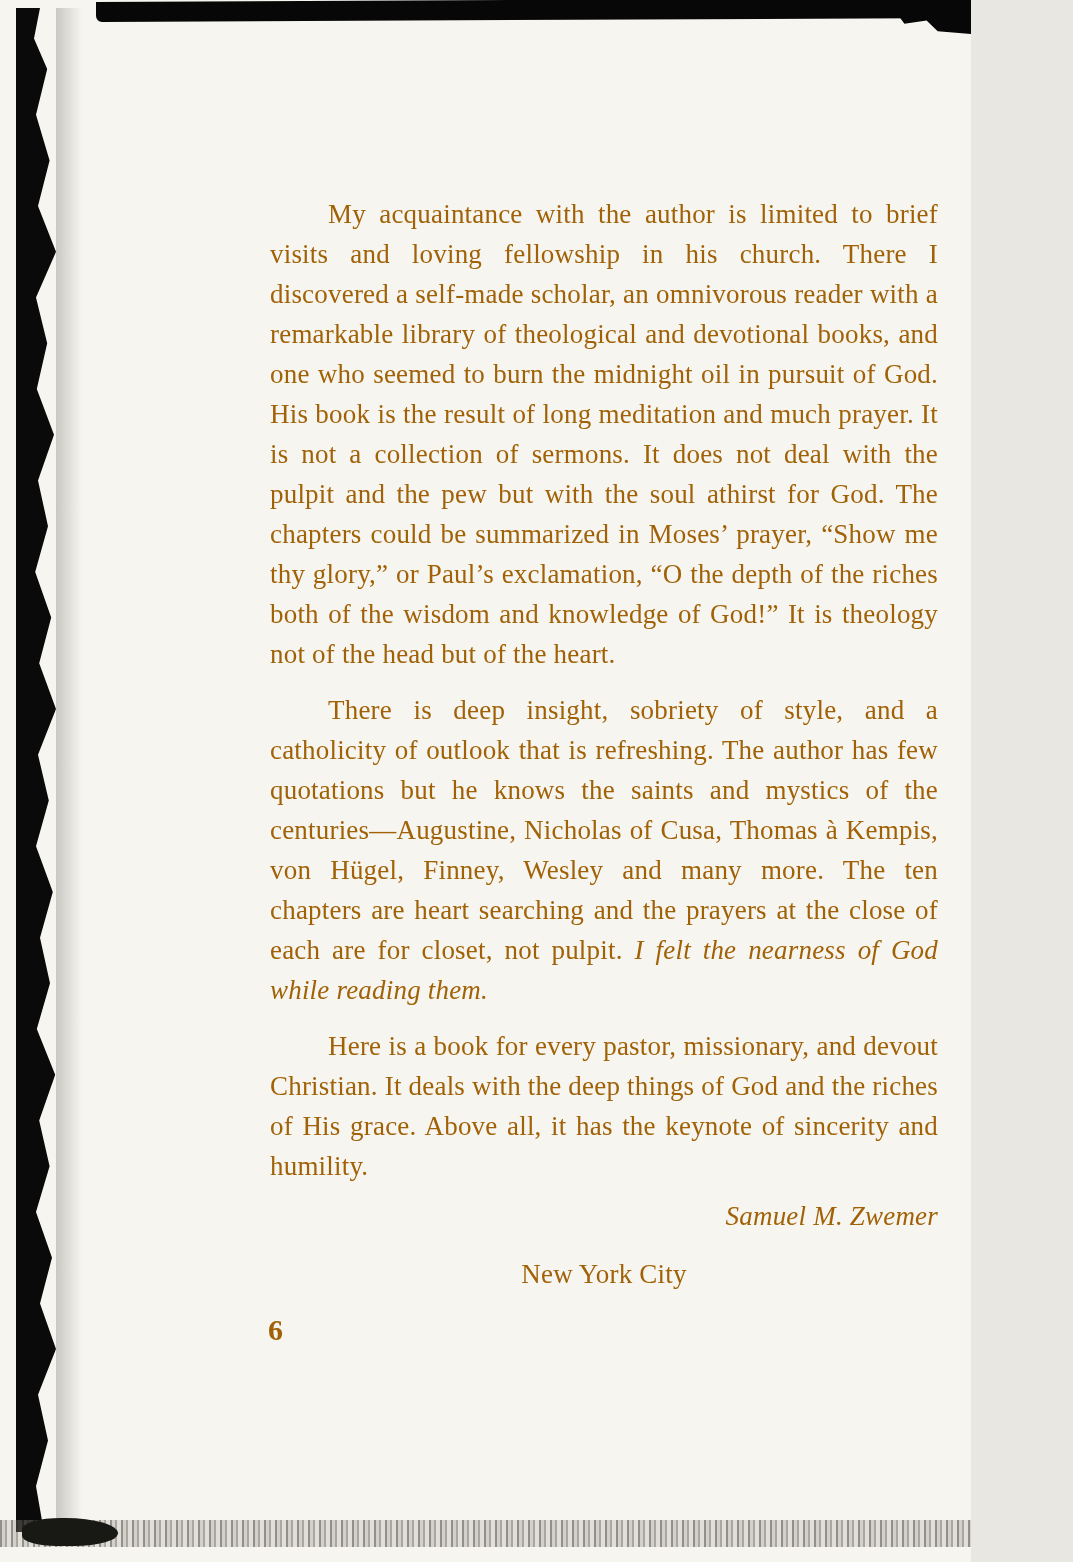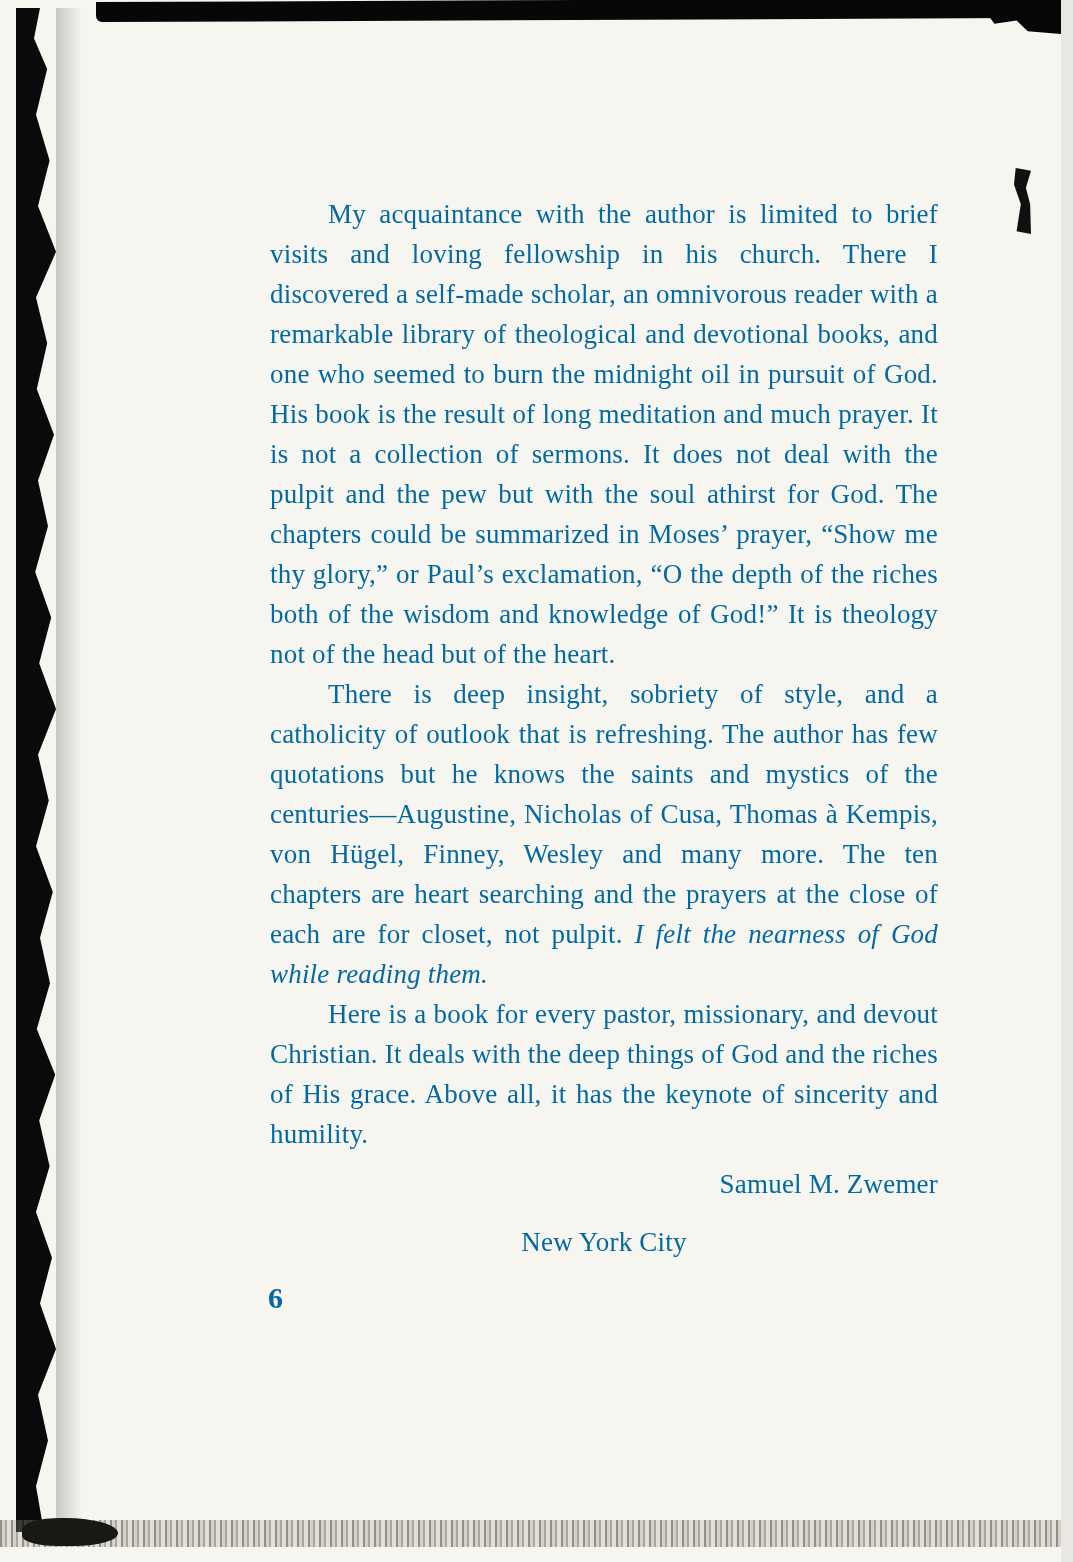--- a/index.html
+++ b/index.html
@@ -2,26 +2,26 @@
 <html><head>
 <meta charset="utf-8">
 <style>
   html, body {
     margin: 0;
     padding: 0;
     background: #e9e7e1;
   }
   .scan-page {
     position: relative;
-    width: 1061px;
+    width: 971px;
     height: 1562px;
     background: #f7f5f0;
     overflow: hidden;
     font-family: "Liberation Serif", "DejaVu Serif", serif;
-    color: #0369a1;
+    color: #a16207;
   }
 
   
   .artifact { position: absolute; }
 
   .top-bar {
     top: 0; left: 96px; right: 0; height: 20px;
     background: #070707;
     border-radius: 0 0 2px 6px;
     transform: skewY(-0.25deg);
@@ -68,25 +68,26 @@
     position: absolute;
     left: 270px;
     top: 194px;
     width: 668px;
     font-size: 27px;
     line-height: 40px;
     text-align: justify;
     letter-spacing: 0.2px;
   }
   .para { margin: 0 0 0 0; text-indent: 58px; }
-  .para + .para { }
+  .para + .para { margin-top: 16px; }
   .italic-text { font-style: italic; }
   .signature {
     margin: 10px 0 0 0;
     text-align: right;
+    font-style: italic;
     text-indent: 0;
   }
   .location {
     margin: 18px 0 0 0;
     text-align: center;
     text-indent: 0;
   }
   .page-number {
     margin: 16px 0 0 -2px;
     font-weight: bold;

